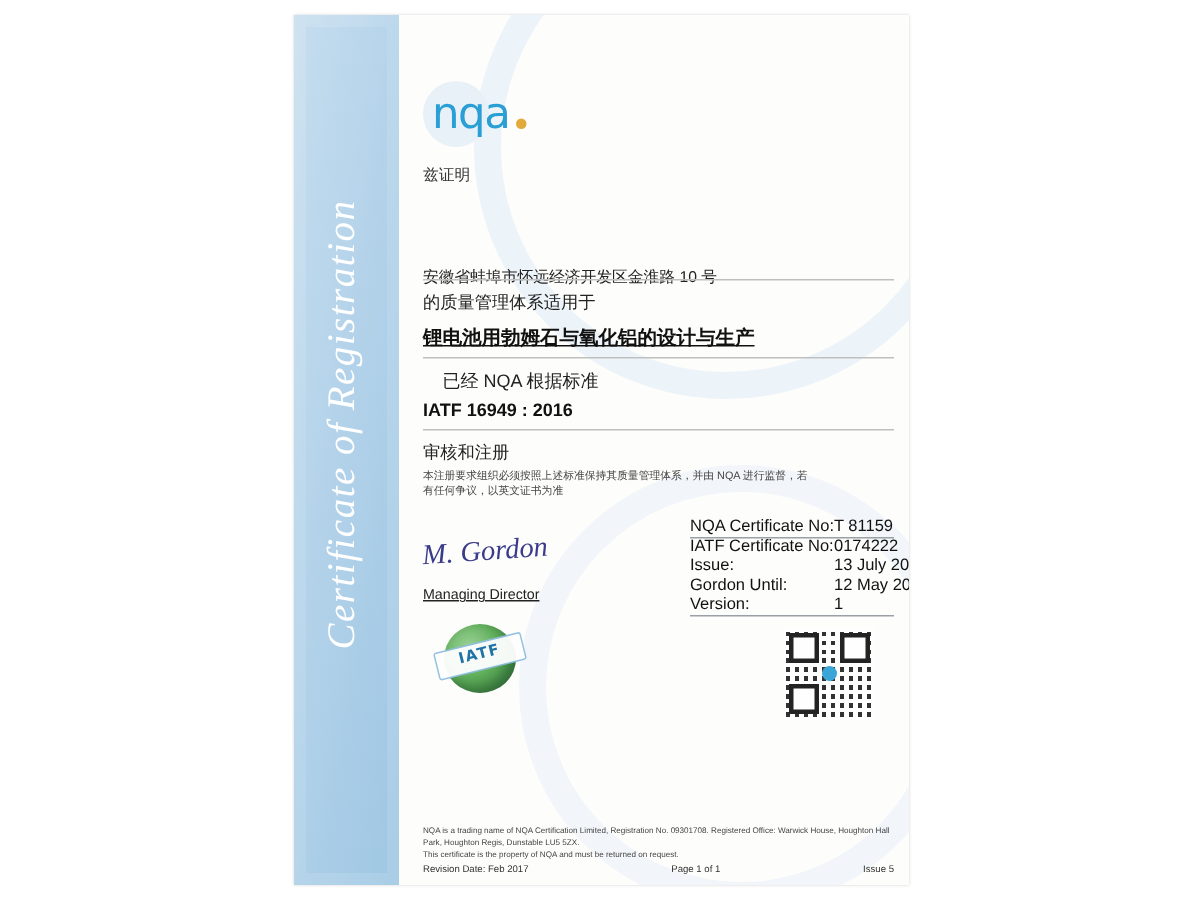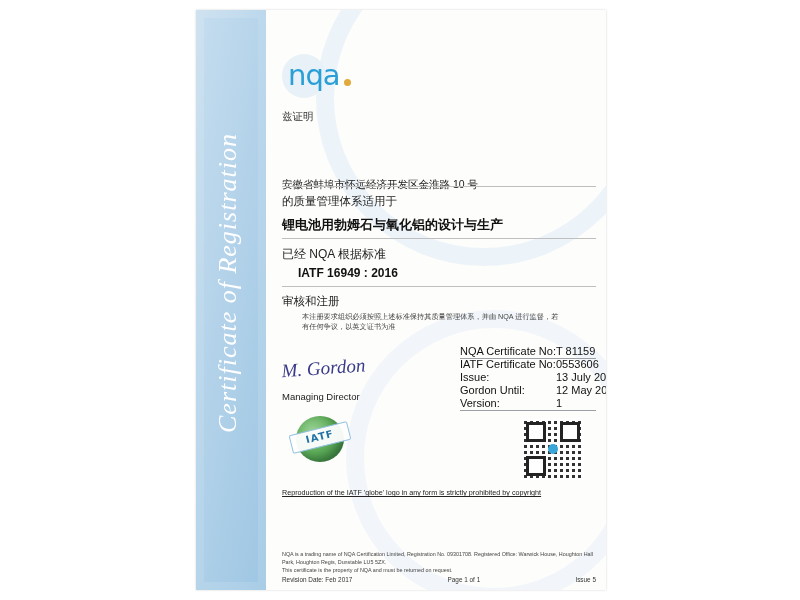--- a/index.html
+++ b/index.html
@@ -130,24 +130,24 @@
   .lbl-small { font-size: 10.5px; color: #333; text-align: right; }
   .org-name {
     font-size: 17px;
     font-weight: bold;
     letter-spacing: 0.5px;
     color: #111;
   }
   .org-addr { font-size: 10.5px; color: #222; }
   .scope-hdr { font-size: 11.5px; color: #222; text-align: right; }
   .scope-text { font-size: 13px; font-weight: bold; color: #111; }
-  .std-hdr { font-size: 12px; color: #222; }
+  .std-hdr { font-size: 12px; color: #222; margin-left: 13px; }
   .std-text { font-size: 12px; font-weight: bold; color: #111; }
   .approved { font-size: 11.5px; color: #222; }
-  .fineprint { font-size: 7.2px; color: #444; line-height: 1.45; white-space: normal; margin-left: 20px; }
+  .fineprint { font-size: 7.2px; color: #444; line-height: 1.45; white-space: normal; }
 
   .sep {
     position: absolute;
     height: 1px;
     background: #bfbfbf;
   }
 
   
   .sig {
     position: absolute;
@@ -160,20 +160,21 @@
     font-size: 19px;
     color: #3b3b8c;
     transform: rotate(-4deg);
   }
   .sig-title {
     position: absolute;
     left: 8px;
     top: 381px;
     font-size: 9.5px;
     color: #222;
+    text-decoration: underline;
   }
 
   
   .globe {
     position: absolute;
     left: 18px;
     top: 404px;
     width: 58px;
     height: 50px;
   }
@@ -320,27 +321,27 @@
 
       <div class="line lbl-small" style="left:8px; top:100px;">兹证明</div>
 
 
       <div class="line org-addr" style="left:8px; top:157px;margin-top:11px;">安徽省蚌埠市怀远经济开发区金淮路 10 号</div>
 
       <div class="sep" style="left:8px; top:176px; width:314px;"></div>
 
       <div class="line scope-hdr" style="left:8px; top:184px;">的质量管理体系适用于</div>
 
-      <div class="line scope-text" style="left:8px; top:206px;">锂电池用勃姆石与氧化铝的设计与生产</div>
+      <div class="line scope-text" style="left:8px; top:206px;text-decoration:underline;">锂电池用勃姆石与氧化铝的设计与生产</div>
 
       <div class="sep" style="left:8px; top:228px; width:314px;"></div>
 
       <div class="line std-hdr" style="left:8px; top:236px;">已经 NQA 根据标准</div>
 
-      <div class="line std-text" style="left:8px; top:256px;margin-left:16px;">IATF 16949 : 2016</div>
+      <div class="line std-text" style="left:8px; top:256px;">IATF 16949 : 2016</div>
 
       <div class="sep" style="left:8px; top:276px; width:314px;"></div>
 
       <div class="line approved" style="left:8px; top:284px;">审核和注册</div>
 
       <div class="line fineprint" style="left:8px; top:302px; width:260px;">本注册要求组织必须按照上述标准保持其质量管理体系，并由 NQA 进行监督，若有任何争议，以英文证书为准</div>
 
       <div class="sig">M. Gordon</div>
       <div class="sig-title">Managing Director</div>
 
@@ -354,21 +355,21 @@
       <div class="details-line"></div>
       <div class="details">
         <table>
           <tbody>
             <tr>
               <td class="k">NQA Certificate No:</td>
               <td>T 81159</td>
             </tr>
             <tr>
               <td class="k">IATF Certificate No:</td>
-              <td>0553606</td>
+              <td>0174222</td>
             </tr>
             <tr>
               <td class="k">Issue:</td>
               <td>13 July 2018</td>
             </tr>
             <tr>
               <td class="k">Gordon Until:</td>
               <td>12 May 2021</td>
             </tr>
             <tr>
@@ -379,21 +380,20 @@
         </table>
       </div>
       <div class="details-line2"></div>
 
       <div class="qr">
         <div class="qr-corner" style="left:2px; top:2px;"></div>
         <div class="qr-corner" style="right:2px; top:2px;"></div>
         <div class="qr-corner" style="left:2px; bottom:2px;"></div>
       </div>
 
-      <div class="copyright">Reproduction of the IATF 'globe' logo in any form is strictly prohibited by copyright</div>
 
       <div class="footer-block">
         <div class="footer-fine">NQA is a trading name of NQA Certification Limited, Registration No. 09301708. Registered Office: Warwick House, Houghton Hall Park, Houghton Regis, Dunstable LU5 5ZX.</div>
         <div class="footer-fine">This certificate is the property of NQA and must be returned on request.</div>
       </div>
 
       <div class="footer-row">
         <span>Revision Date: Feb 2017</span>
         <span>Page 1 of 1</span>
         <span>Issue 5</span>

